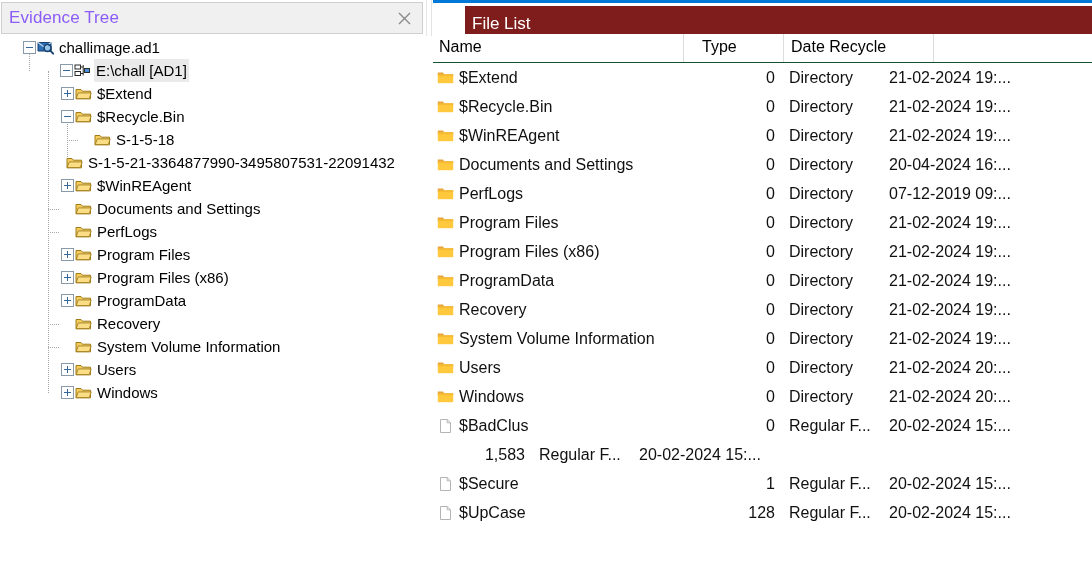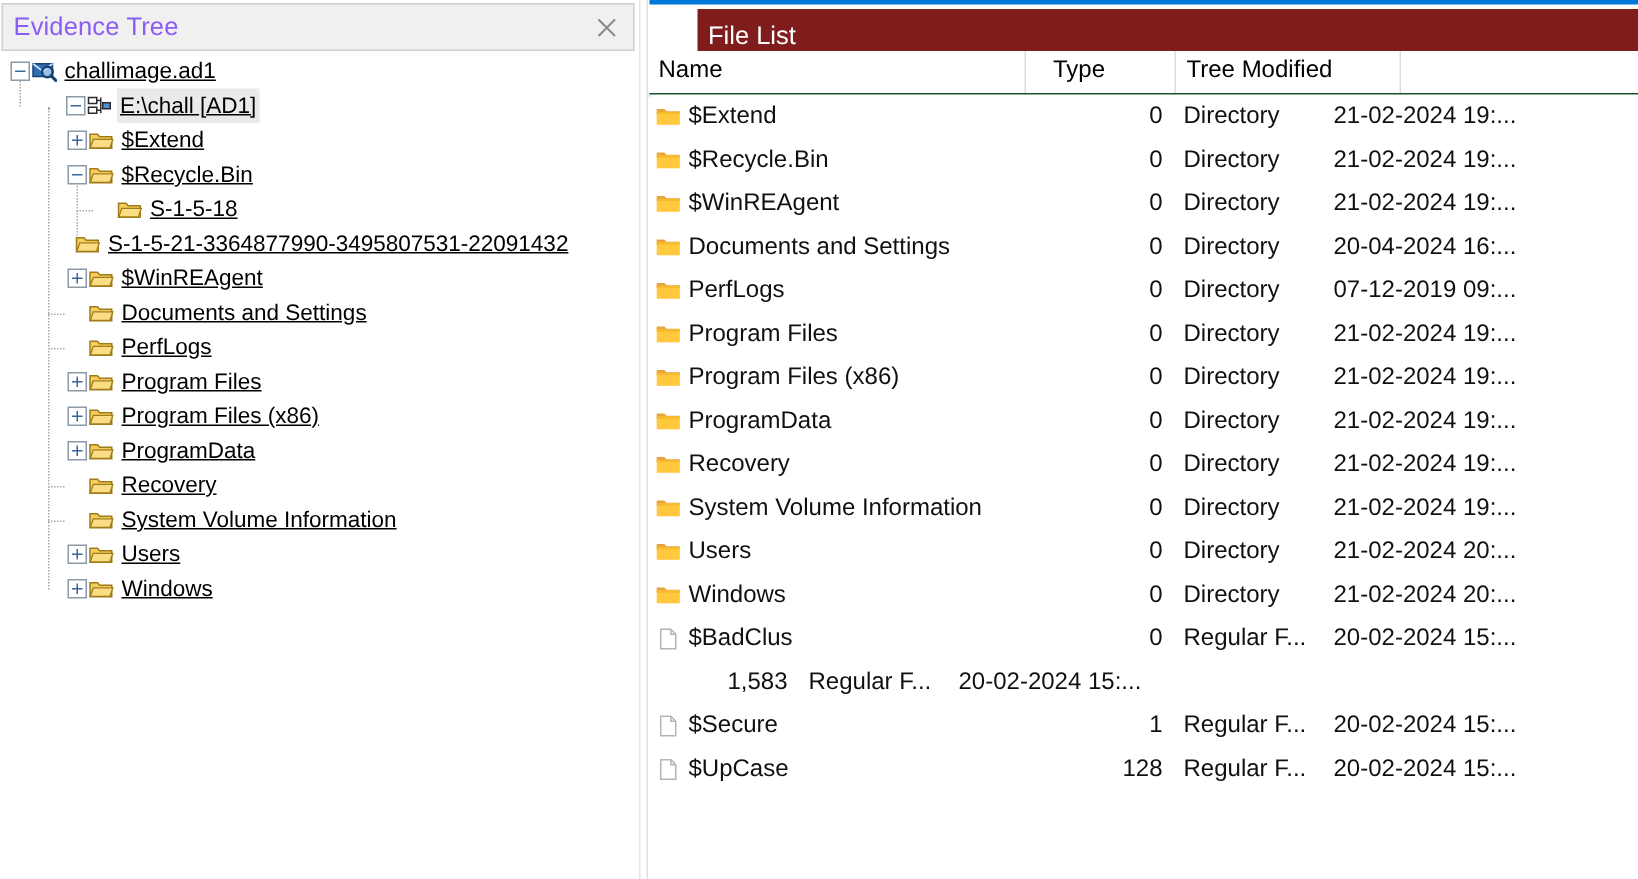--- a/index.html
+++ b/index.html
@@ -61,27 +61,26 @@
     height: 22px;
     display: flex;
     align-items: center;
     justify-content: center;
     cursor: pointer;
   }
   .ev-close svg { display: block; }
 
   .ev-tree {
     position: absolute;
-    left: 0;
+    left: 16px;
     top: 36px;
     width: 426px;
     height: 550px;
     overflow: hidden;
     background: #ffffff;
-    text-decoration: underline;
   }
   .tree-row {
     height: 23px;
     display: flex;
     align-items: center;
     white-space: nowrap;
     position: relative;
     font-size: 15px;
     color: #000000;
   }
@@ -190,21 +189,21 @@
     font-family: "Liberation Sans", sans-serif;
     white-space: nowrap;
   }
   .fl-header {
     position: absolute;
     left: 1px;
     top: 34px;
     right: 0;
     height: 28px;
     background: #ffffff;
-    border-bottom: 3px solid #14532d;
+    border-bottom: 1px solid #14532d;
     display: flex;
   }
   .fl-header .hcell {
     font-size: 16px;
     color: #000000;
     line-height: 26px;
     height: 28px;
     box-sizing: border-box;
     position: relative;
     font-family: "Liberation Sans", sans-serif;
@@ -472,21 +471,21 @@
 
     <div class="fl-topstrip"></div>
 
     <div class="fl-titlebar">
       <span class="fl-title-text">File List</span>
     </div>
 
     <div class="fl-header">
       <div class="hcell h-name">Name</div>
       <div class="hcell h-type">Type</div>
-      <div class="hcell h-date">Tree Modified</div>
+      <div class="hcell h-date">Date Recycle</div>
       <div class="hcell h-pad"></div>
     </div>
 
     <div class="fl-body">
         <div class="fl-row">
           <div class="c c-name">
             <span class="ficon">
               <svg width="17" height="16" viewBox="0 0 17 16">
                 <path d="M0.8 2.6 L6.0 2.6 L7.2 4.2 L16.2 4.2 L16.2 5.8 L0.8 5.8 Z" fill="#e8a33d"></path>
                 <rect x="0.8" y="4.6" width="15.4" height="8.6" fill="#ffc83d"></rect>

